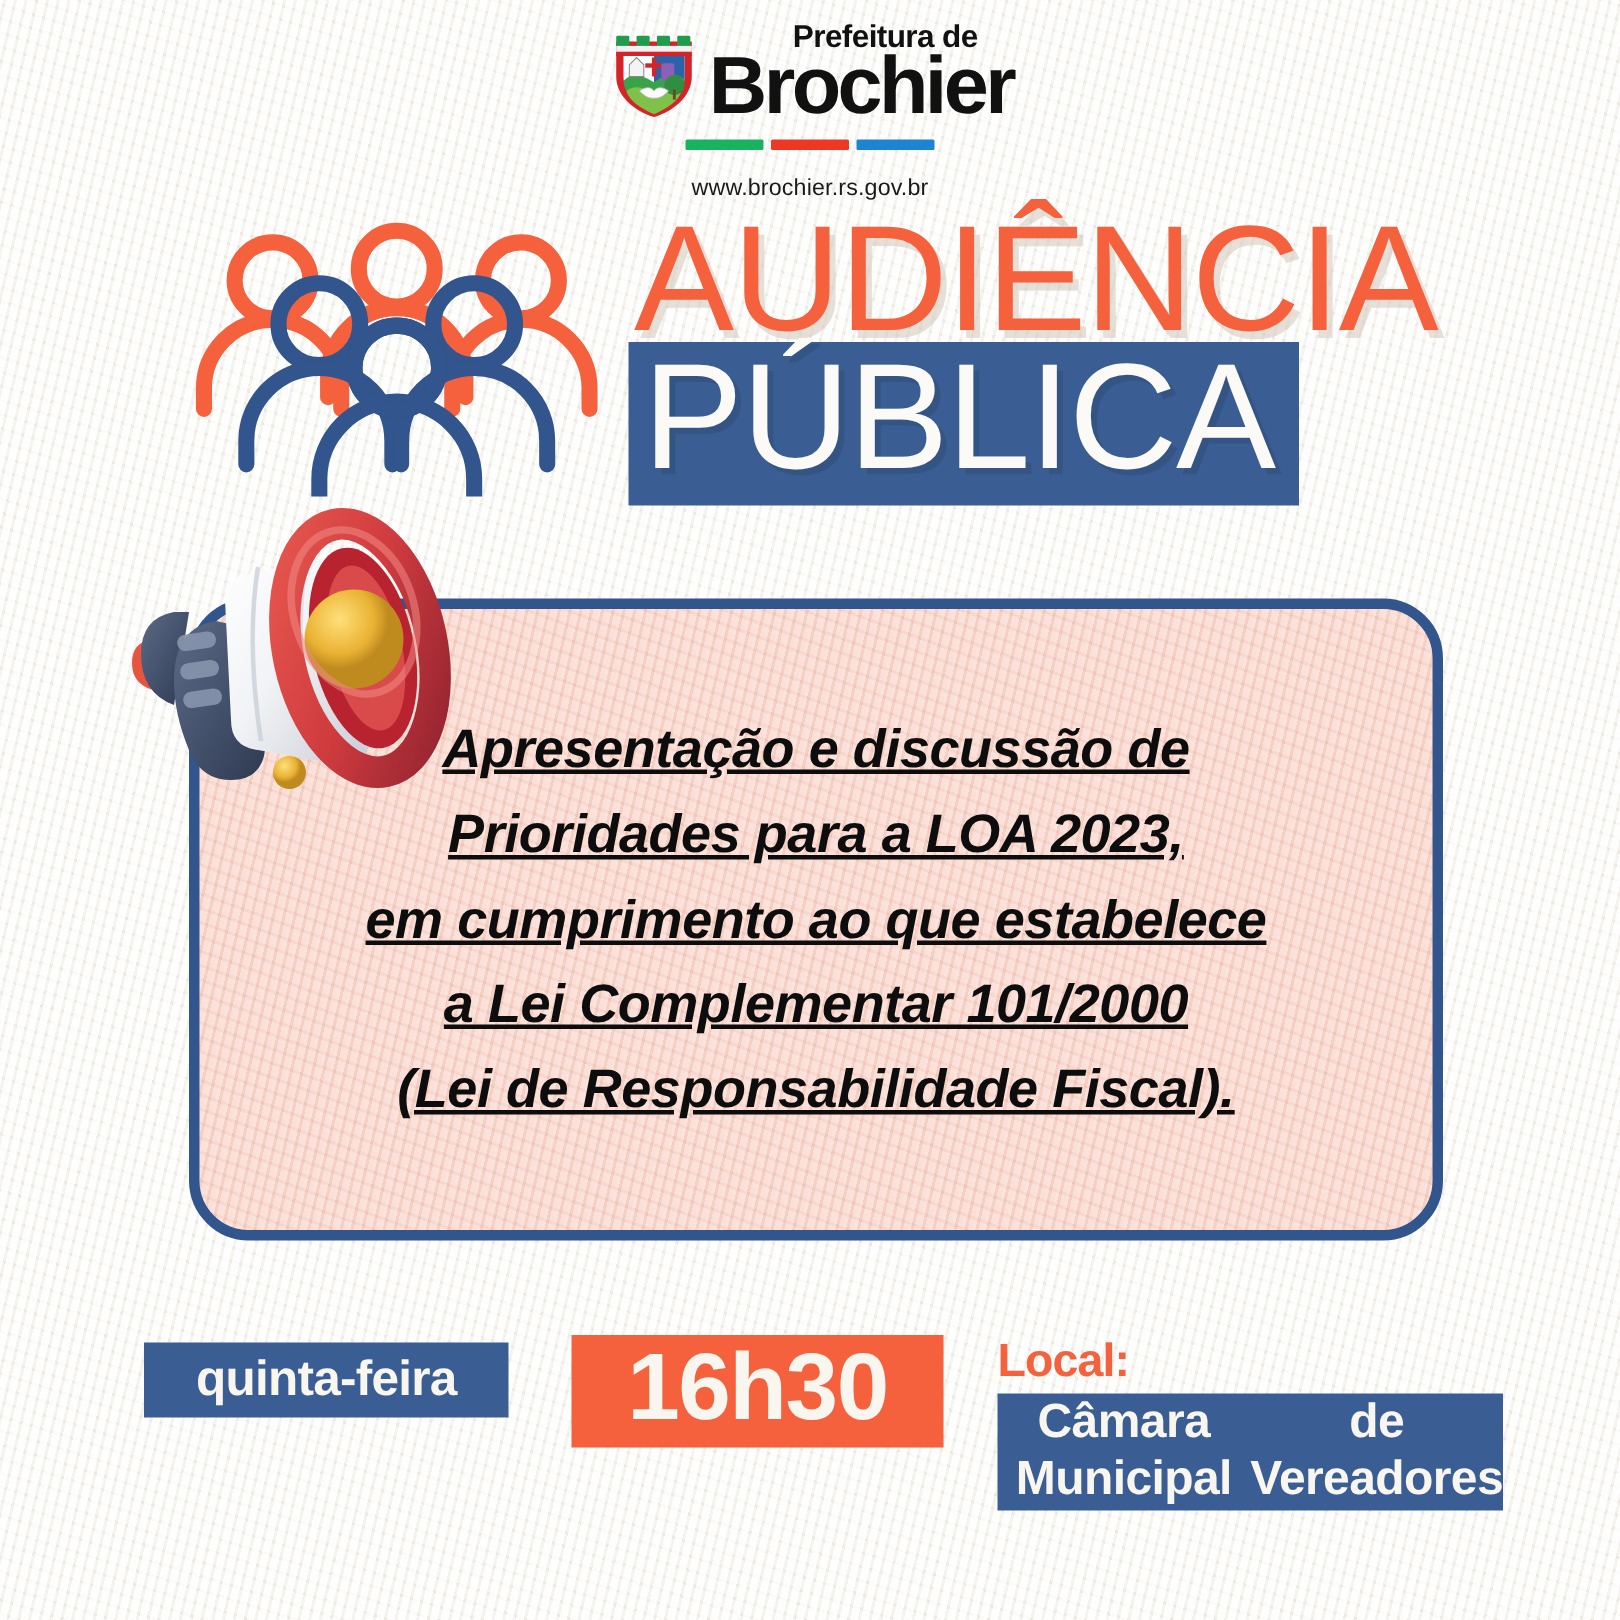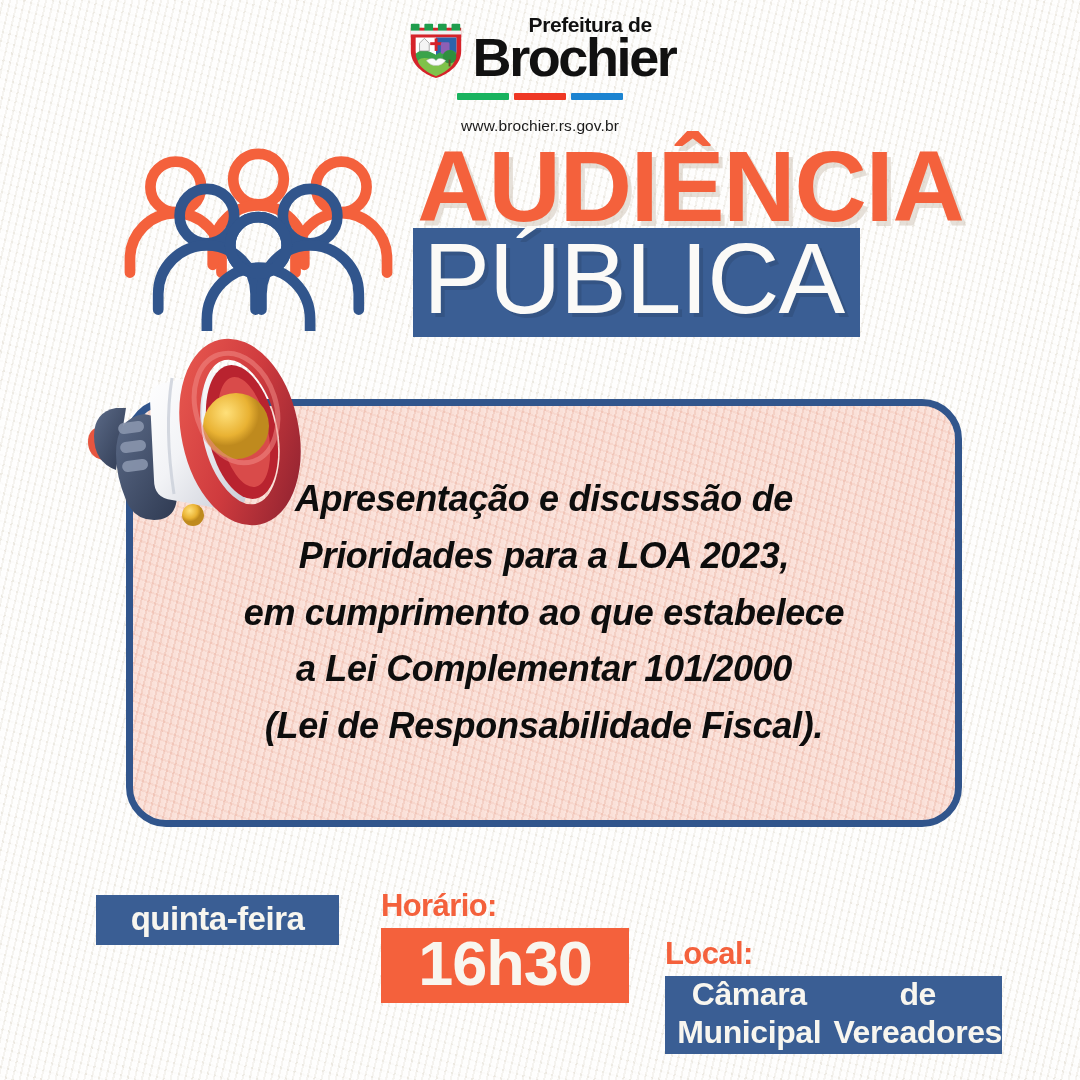--- a/index.html
+++ b/index.html
@@ -54,21 +54,21 @@
   
   #title-zone{
     position:absolute; left:0; top:138px; width:1080px; height:205px;
     display:flex; align-items:flex-start; justify-content:center;
   }
   #people-icon{ width:285px; height:185px; margin-top:8px; flex:none; }
 
   #title-words{ position:relative; margin-left:12px; margin-top:0; }
 
   #t-audiencia{
-    font-size:100px; font-weight:bold; color:#F4613C;
+    font-size:100px; font-weight:normal; color:#F4613C;
     letter-spacing:-1px; line-height:.96;
     text-shadow:4px 5px 0 rgba(210,198,186,.55);
     font-family:"Liberation Sans", sans-serif;
     padding-left:4px;
   }
   #t-publica-wrap{
     background:#3A5E94; display:inline-block; padding:1px 16px 10px 10px;
     margin-top:-6px;
   }
   #t-publica{
@@ -92,20 +92,21 @@
       repeating-linear-gradient(103deg, rgba(255,255,255,.30) 0 2px, rgba(222,174,160,.18) 2px 4px, rgba(255,255,255,.22) 4px 7px),
       repeating-linear-gradient(20deg, rgba(255,255,255,.20) 0 3px, rgba(222,174,160,.12) 3px 5px, rgba(255,255,255,.18) 5px 9px);
   }
   #body-text{
     position:relative; z-index:2;
     text-align:center; color:#0d0d0d;
     font-style:italic; font-weight:bold;
     font-size:36px; line-height:1.58;
     letter-spacing:-.3px;
     padding:0 30px;
+    text-decoration:underline;
   }
   #body-text div{ white-space:nowrap; }
 
   
   #megaphone{
     position:absolute; left:58px; top:330px; width:260px; height:245px; z-index:5;
   }
 
   
   .info-label{
@@ -129,21 +130,21 @@
   }
 
   
   #blk-hora{ position:absolute; left:381px; top:890px; }
   #hora-value{
     background:#F4613C; width:248px; height:75px;
     font-size:63px; line-height:1; padding-bottom:4px;text-align:center;
   }
 
   
-  #blk-local{ position:absolute; left:665px; top:938px; }
+  #blk-local{ position:absolute; left:665px; top:891px; }
   #local-value{
     background:#3A5E94; width:337px; height:78px;
     font-size:32px; line-height:1.18; letter-spacing:-.4px;
     flex-direction:row; text-align:center; padding-bottom:2px;
   }
 </style>
 </head>
 <body>
 
 <div id="poster">
@@ -296,21 +297,20 @@
 
     <ellipse cx="182" cy="102" rx="48" ry="84" fill="none" stroke="url(#rimg)" stroke-width="21" transform="rotate(-12 182 102)"></ellipse>
     <ellipse cx="178" cy="78" rx="40" ry="56" fill="none" stroke="#f08b85" stroke-width="5" opacity=".55" transform="rotate(-18 178 78)"></ellipse>
   </svg>
 
   <div id="blk-dia">
     <div class="chip" id="dia-sub">quinta-feira</div>
   </div>
 
   <div id="blk-hora">
-    <div class="info-label">Horário:</div>
     <div class="chip" id="hora-value">16h30</div>
   </div>
 
   <div id="blk-local">
     <div class="info-label">Local:</div>
     <div class="chip" id="local-value">
       <span>Câmara Municipal</span>
       <span>de Vereadores</span>
     </div>
   </div>

